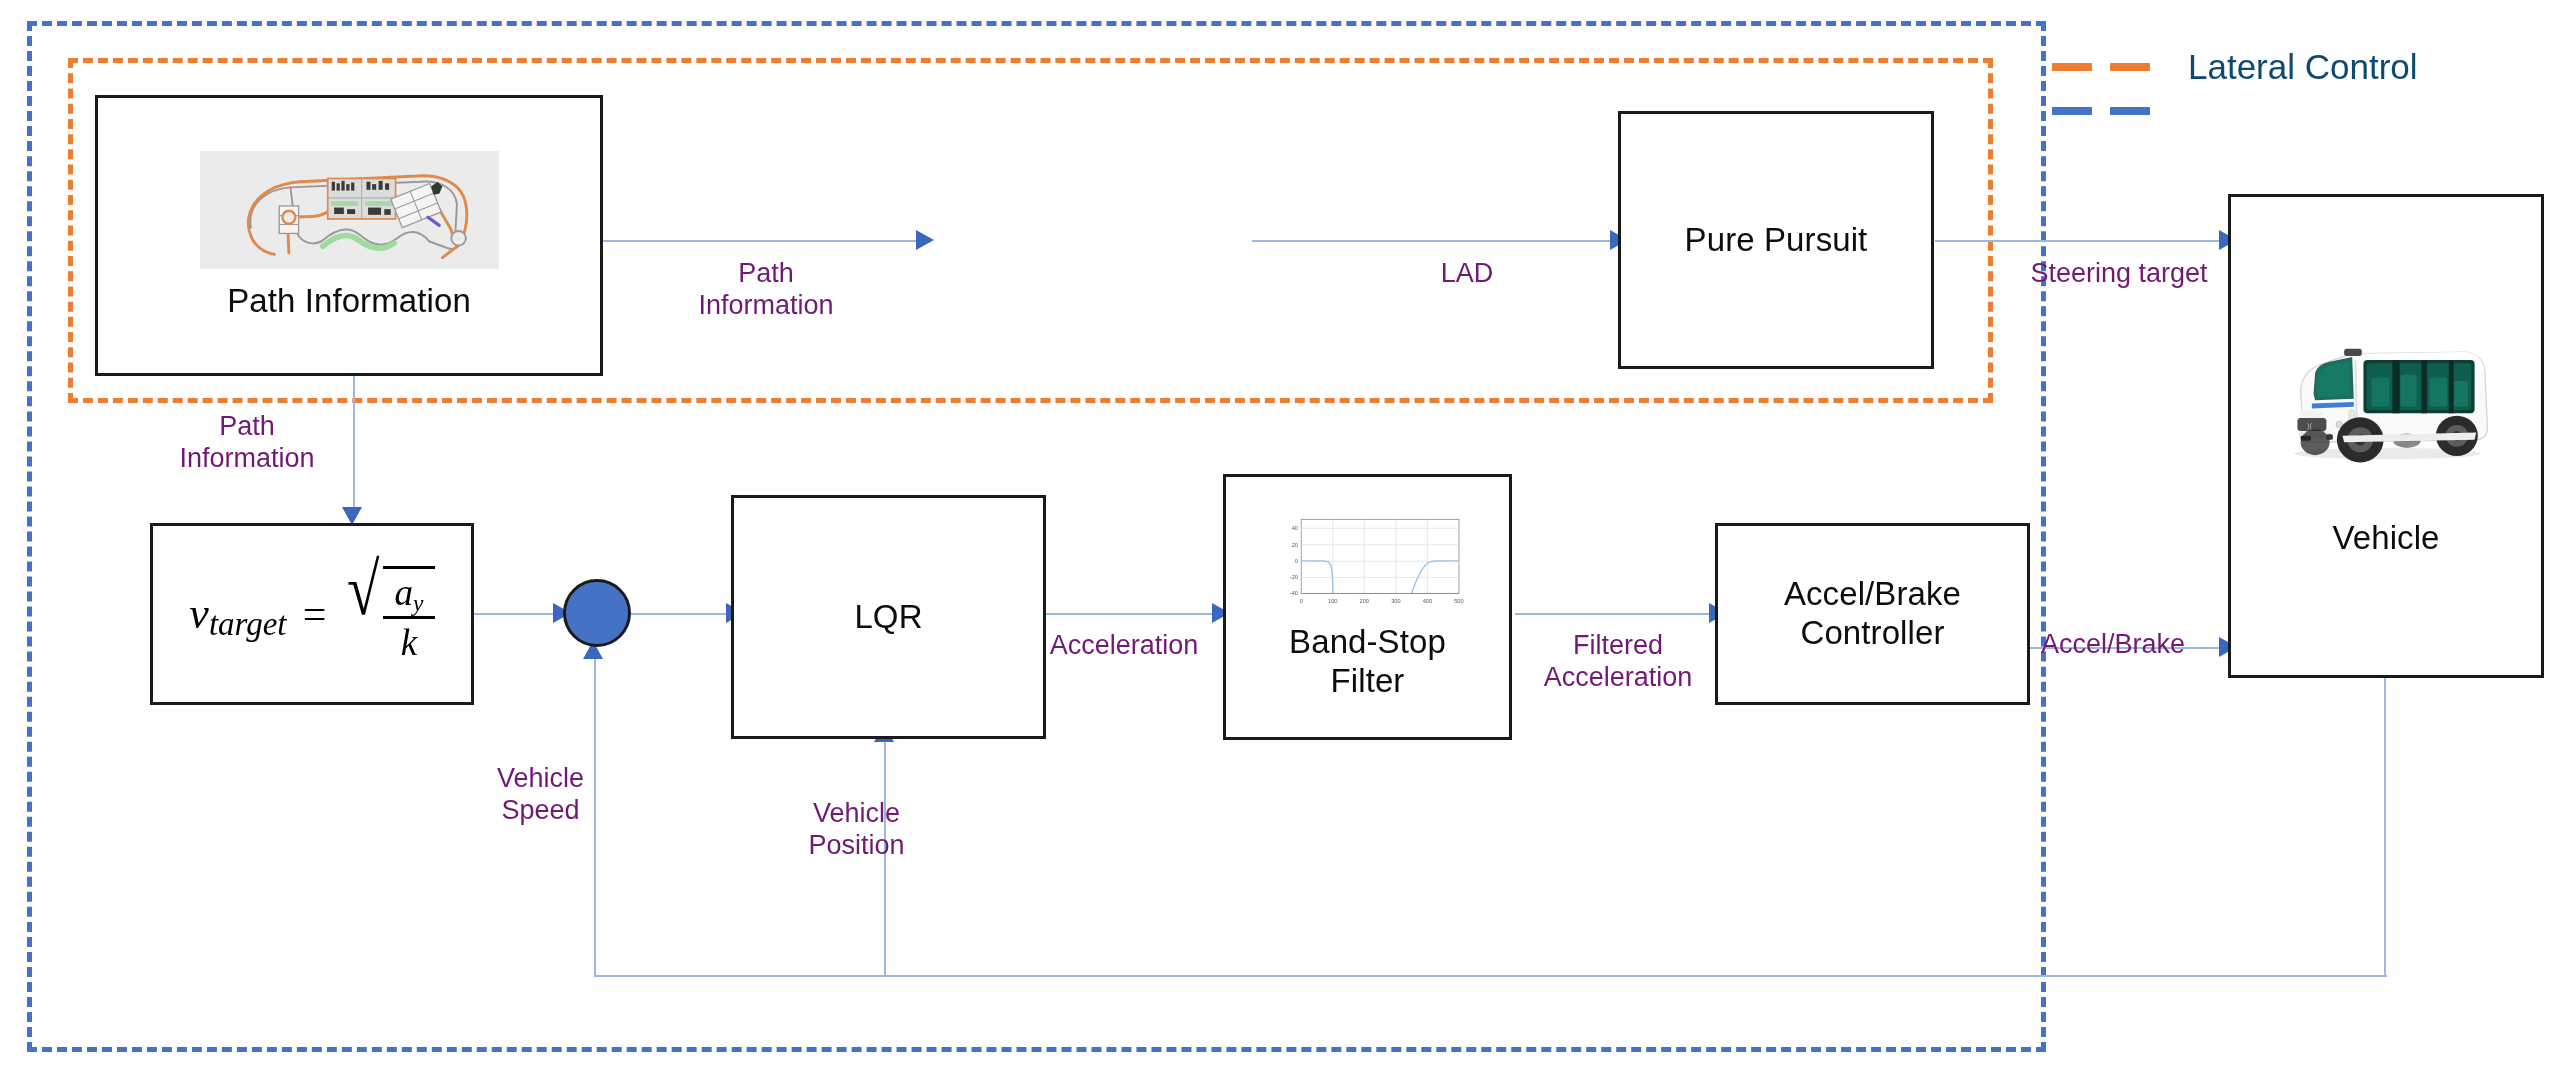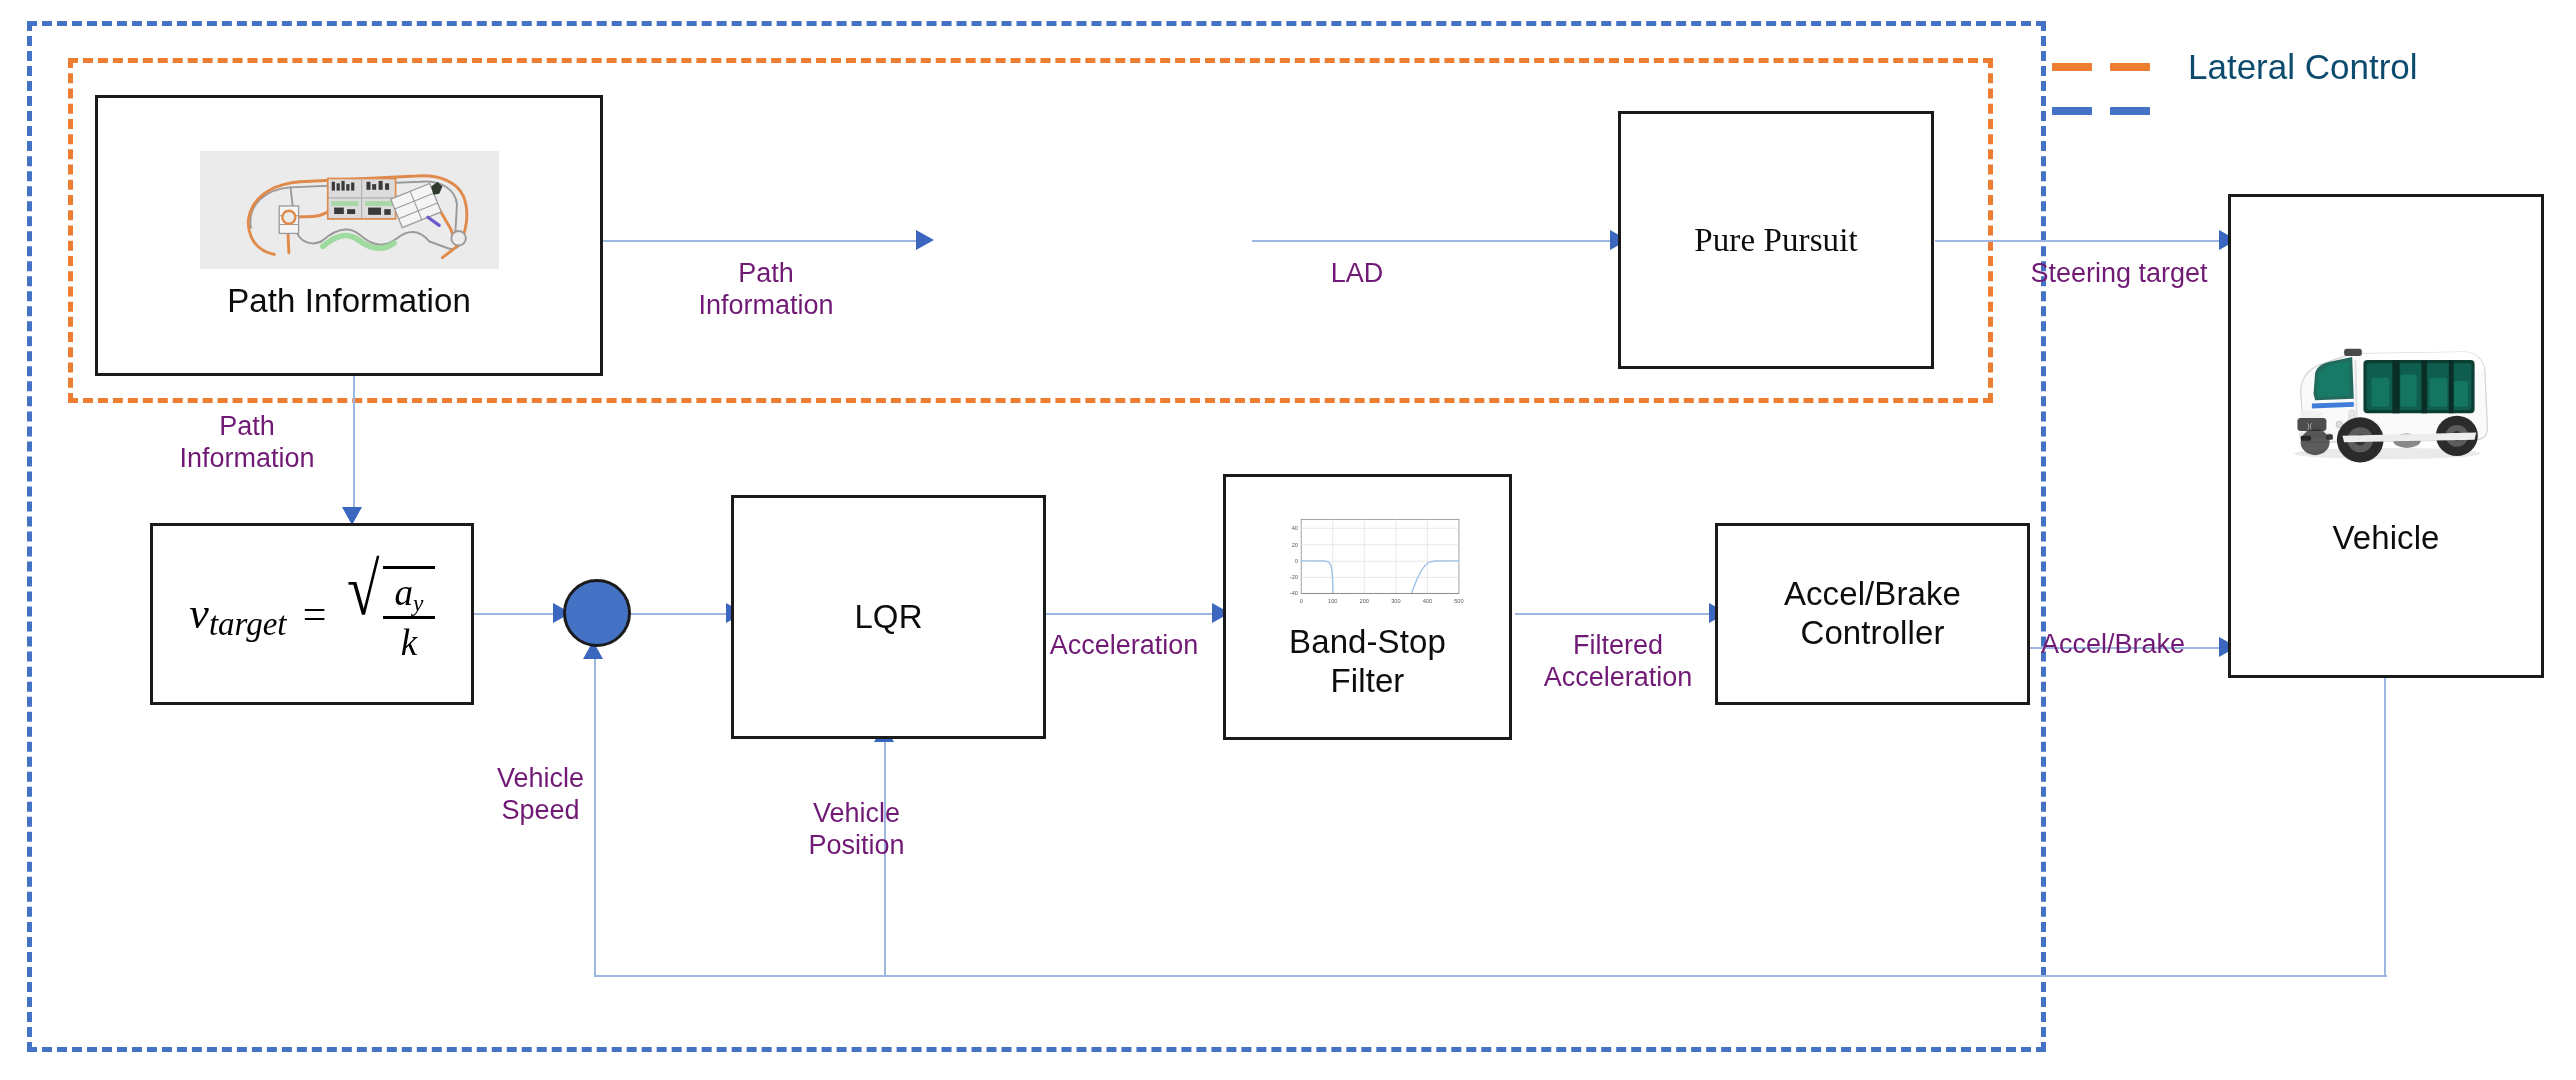--- a/index.html
+++ b/index.html
@@ -91,21 +91,21 @@
     </div>
   </div>
 
   <div class="hline" style="left:603px;top:240px;width:318px;"></div>
   <div class="ah right" style="left:916px;top:230px;"></div>
   <div class="elabel" style="left:653px;top:257px;width:226px;">Path
 Information</div>
 
   <div class="hline" style="left:1252px;top:240px;width:363px;"></div>
   <div class="ah right" style="left:1610px;top:230px;"></div>
-  <div class="elabel" style="left:1244px;top:257px;width:226px;">LAD</div>
+  <div class="elabel" style="left:1354px;top:257px;width:226px;">LAD</div>
 
   <div class="hline" style="left:1935px;top:240px;width:289px;"></div>
   <div class="ah right" style="left:2219px;top:230px;"></div>
   <div class="elabel" style="left:1998px;top:257px;width:242px;">Steering target</div>
 
   <div class="vline" style="left:353px;top:376px;height:139px;"></div>
   <div class="ah down" style="left:342px;top:507px;"></div>
   <div class="elabel" style="left:150px;top:410px;width:194px;">Path
 Information</div>
 
@@ -204,21 +204,21 @@
         <circle cx="320" cy="108" r="9" fill="#ebebeb" stroke="#9a9a9a" stroke-width="2.4"></circle>
 
         <path d="M286 44 l8 -6 6 6 -4 9 -7 1z" fill="#2e3b2e"></path>
         <line x1="282" y1="82" x2="296" y2="92" stroke="#6a5acd" stroke-width="4" stroke-linecap="round"></line>
       </svg>
     </div>
     <div class="blabel">Path Information</div>
   </div>
 
 
-  <div class="block" style="left:1618px;top:111px;width:316px;height:258px;font-family:Liberation Serif, serif;">
+  <div class="block" style="left:1618px;top:111px;width:316px;height:258px;">
     <div class="blabel">Pure Pursuit</div>
   </div>
 
   <div class="block" style="left:2228px;top:194px;width:316px;height:484px;">
     <div class="bus" style="margin-bottom:53px;">
       <svg viewBox="0 0 300 185" width="242" height="149" aria-hidden="true">
 
         <ellipse cx="152" cy="172" rx="116" ry="7" fill="#d8d8d8" opacity=".55"></ellipse>
 
         <path d="M48 152 L44 96 C44 78 54 66 72 60 L96 52 C104 49 112 48 120 48

